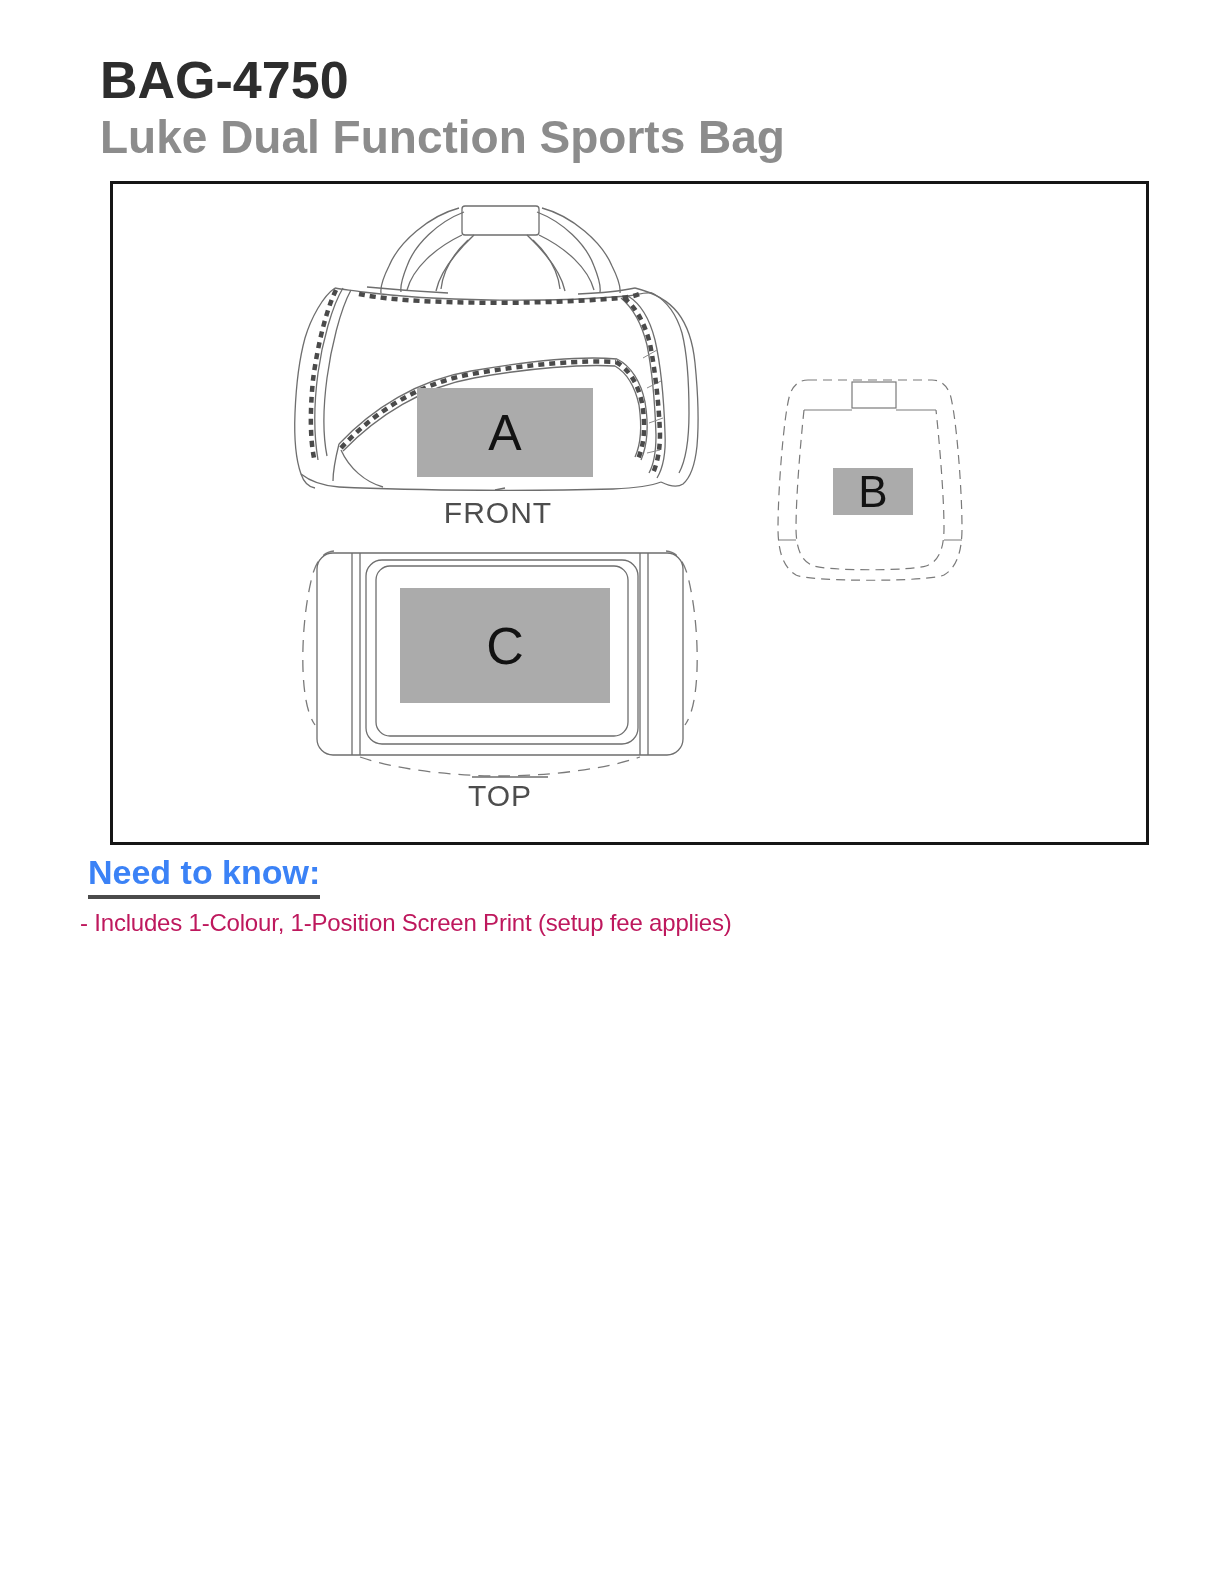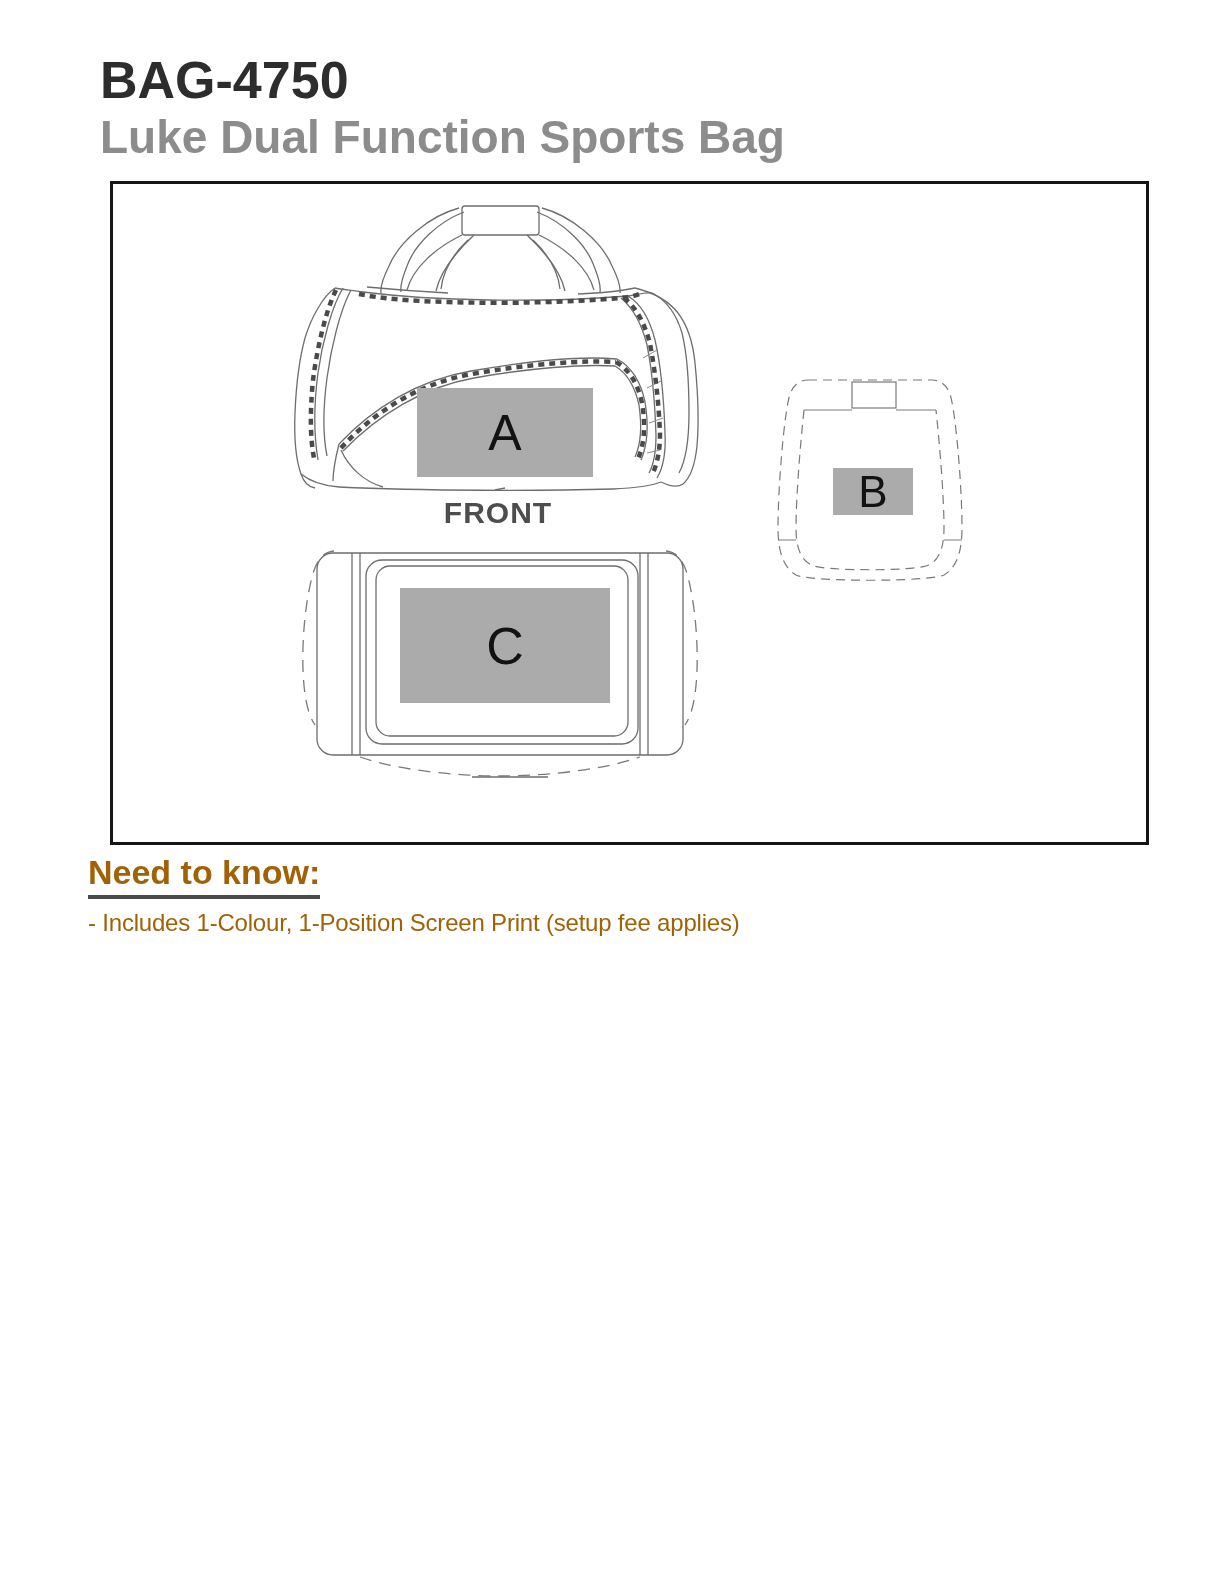--- a/index.html
+++ b/index.html
@@ -2,26 +2,26 @@
 <html><head>
 <meta charset="utf-8">
 <style>
   html,body{margin:0;padding:0;background:#fff;}
   .page{position:relative;width:1224px;height:1584px;background:#ffffff;overflow:hidden;
         font-family:"Liberation Sans","DejaVu Sans",sans-serif;}
   .abs{position:absolute;}
   .title{left:100px;top:52px;font-size:52px;font-weight:bold;color:#2d2d2d;letter-spacing:0px;line-height:56px;}
   .subtitle{left:100px;top:112px;font-size:46px;font-weight:bold;color:#8c8c8c;line-height:50px;}
   .diagram-box{left:110px;top:181px;width:1039px;height:664px;border:3px solid #161616;box-sizing:border-box;background:#fff;}
-  .view-label{font-size:30px;font-weight:bold;color:#4d4d4d;letter-spacing:1px;text-align:center;}
+  .view-label{font-size:30px;font-weight:normal;color:#4d4d4d;letter-spacing:1px;text-align:center;}
   .print-area{background:#ababab;display:flex;align-items:center;justify-content:center;
               font-size:50px;color:#121212;font-weight:normal;}
-  .need-heading{left:88px;top:852px;font-size:34px;font-weight:bold;color:#a16207;
+  .need-heading{left:88px;top:852px;font-size:34px;font-weight:bold;color:#3b82f6;
                 border-bottom:4px solid #4b4b4b;padding-bottom:3px;line-height:40px;}
-  .need-item{left:88px;top:908px;font-size:24px;color:#a16207;line-height:30px;letter-spacing:-0.2px;}
+  .need-item{left:80px;top:908px;font-size:24px;color:#be185d;line-height:30px;letter-spacing:-0.2px;}
   svg{display:block;}
 </style>
 </head>
 <body>
 
 <div class="page">
 
   <div class="abs title">BAG-4750</div>
   <div class="abs subtitle">Luke Dual Function Sports Bag</div>
 
@@ -119,17 +119,18 @@
       <path d="M62,8 V210 M70,8 V210 M350,8 V210 M358,8 V210"></path>
       <rect x="76" y="15" width="272" height="184" rx="16"></rect>
       <rect x="86" y="21" width="252" height="170" rx="14"></rect>
       <path d="M182,232 H258"></path>
     </g>
   </svg>
 
   <div class="abs print-area" style="left: 400px; top: 588px; width: 210px; height: 115px; font-size: 52px; background: rgb(171, 171, 171);">
     <span>C</span>
   </div>
+  <div class="abs view-label" style="left:290px;top:779px;width:420px;">TOP</div>
 
   <div class="abs need-heading">Need to know:</div>
   <div class="abs need-item">- Includes 1-Colour, 1-Position Screen Print (setup fee applies)</div>
 
 </div>
 
 </body></html>

